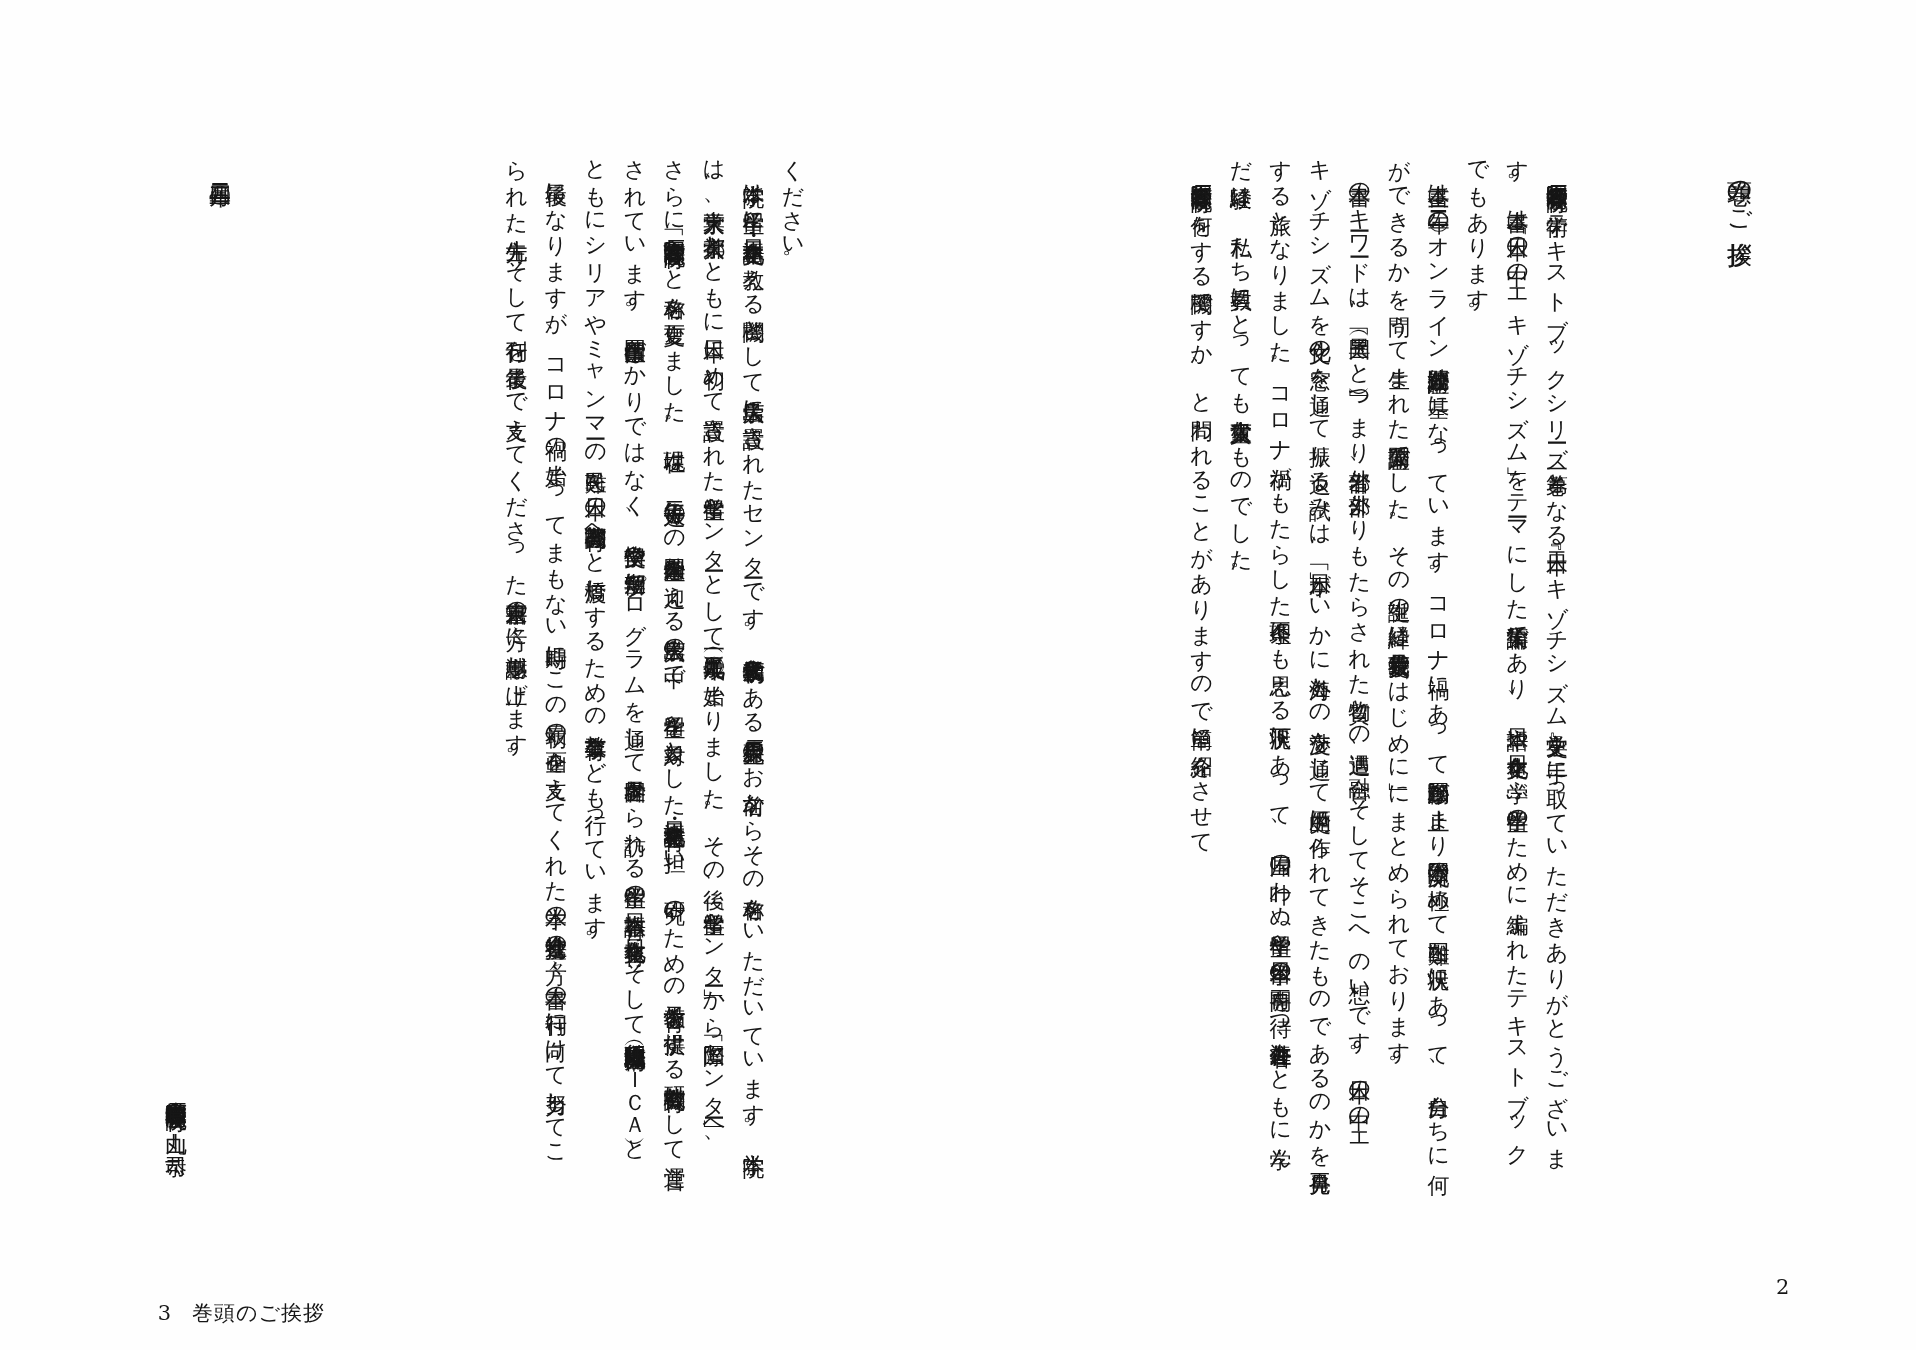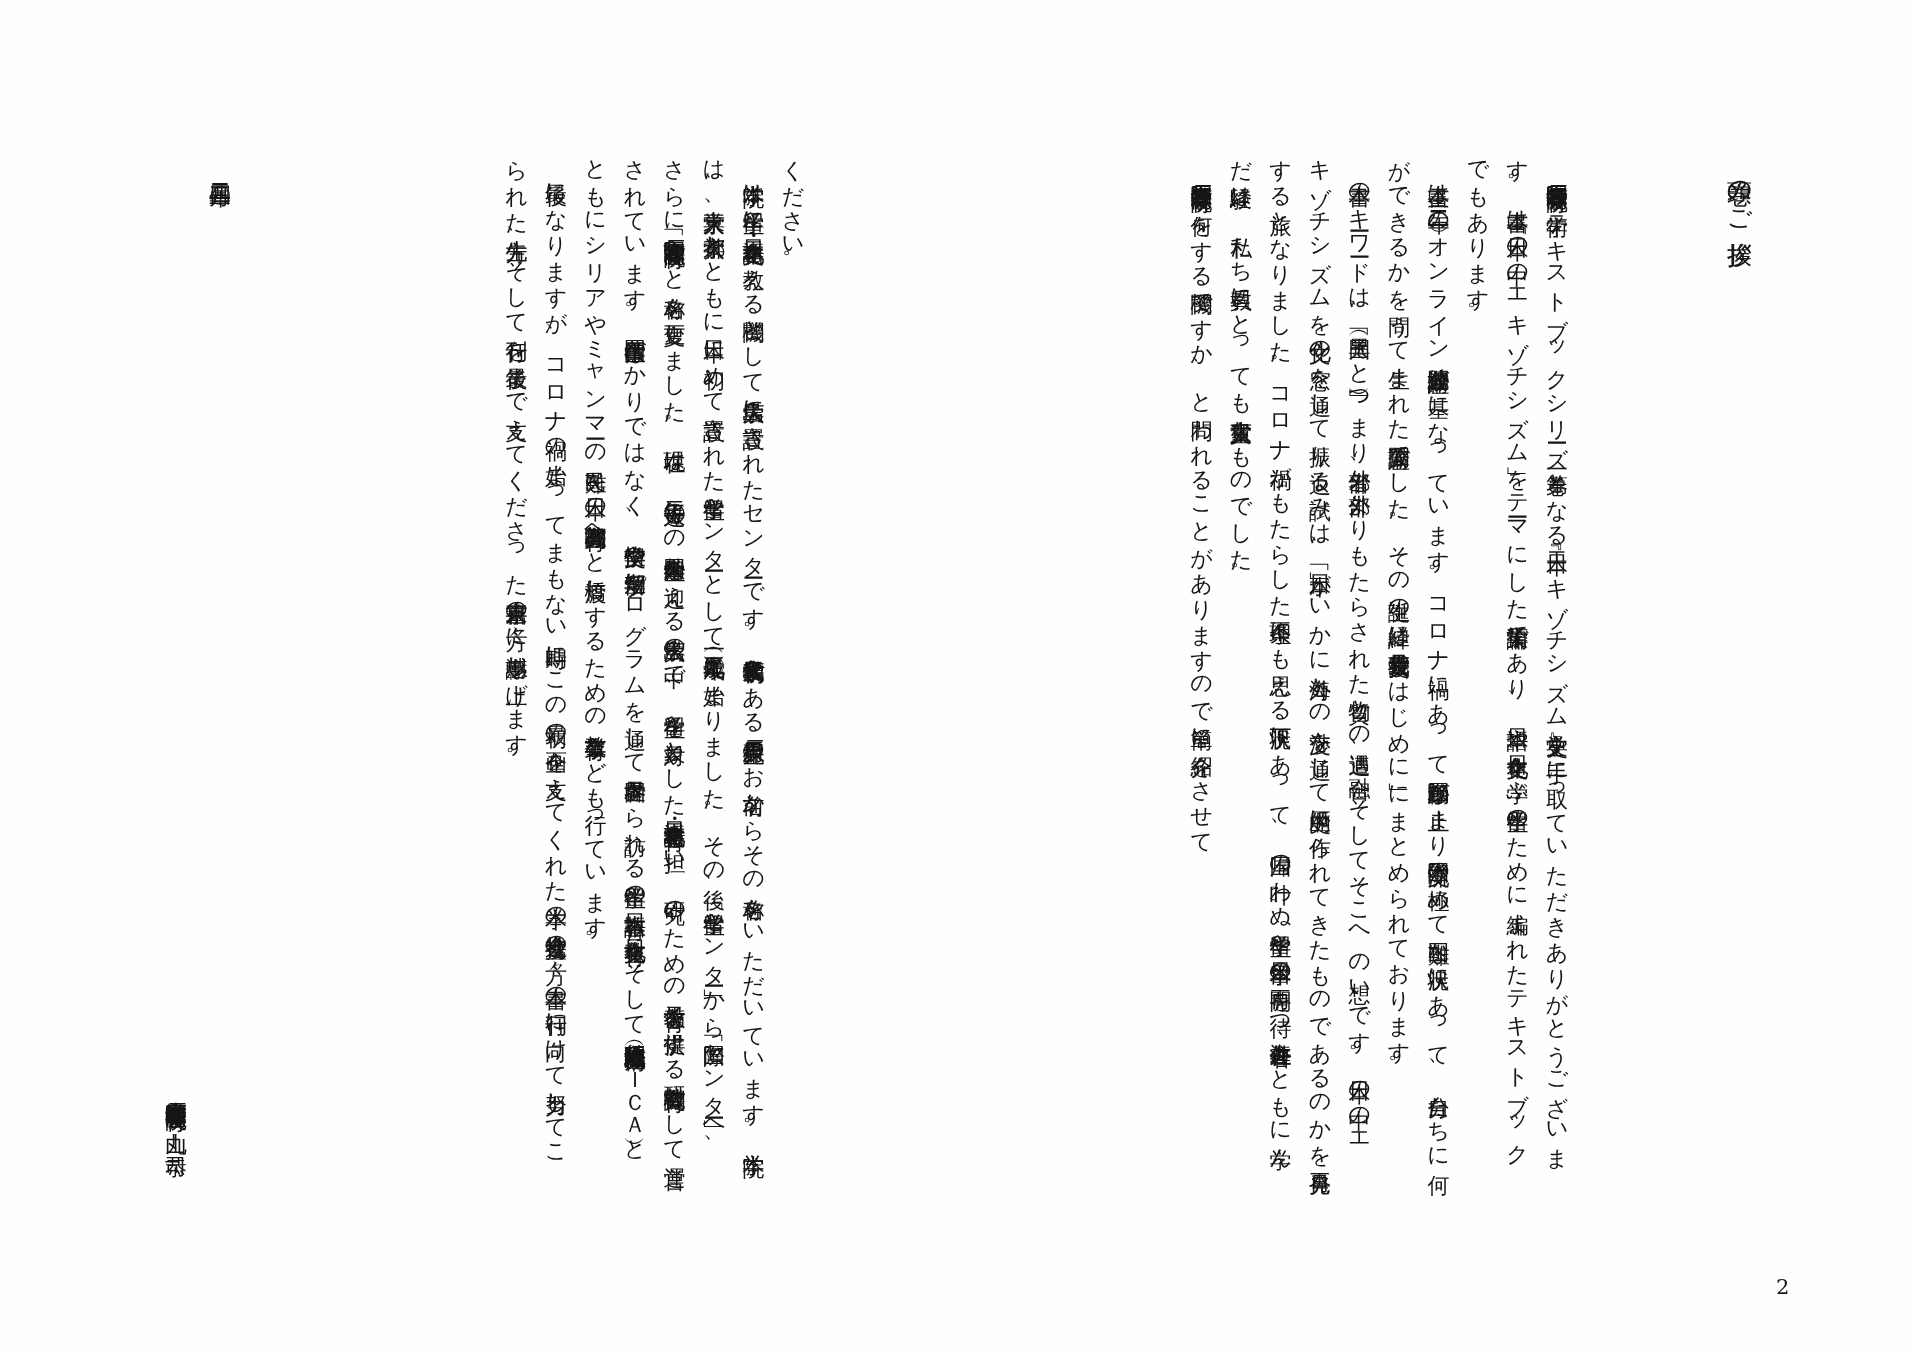--- a/index.html
+++ b/index.html
@@ -107,14 +107,17 @@
     <p>ください。</p>
     <p class="indent">本学院は留学生に日本語・日本文化を教える機関として広島大学に設置されたセンターです。広島大学初代学長である森戸辰男先生のお名前からその名称をいただいています。本学院は、東京大学、京都大学とともに日本に初めて設置された留学生センターとして一九九〇（平成二）年に始まりました。その後、「留学生センター」から「国際センター」へ、さらに「森戸国際高等教育学院」へと名称を変更しました。現在は、毎年二〇〇〇人近くの外国人留学生を迎える広島大学の中で、留学生を対象とした日本語・日本文化教育を担い、研究のための予備教育を提供する研究教育機関として運営されています。国費留学生ばかりではなく、交換留学や短期留学プログラムを通して世界各国から訪れる留学生の日本語教育、日本文化教育、そして独立行政法人国際協力機構（ＪＩＣＡ）とともにシリアやミャンマーの難民を日本の高等教育機関へと橋渡しするための教育事業なども行っています。</p>
     <p class="indent">最後になりますが、コロナ禍の始まってまもない時期にこの最初の企画を支えてくれた本学の社会連携室の方々、本書の刊行に向けて努力してこられた先生方、そして刊行を最後まで支えてくださった東京書籍の方々に感謝申し上げます。</p>
   </div>
 
   <div class="vtext closing-block">
     <p class="date-line">二〇二四年三月</p>
     <p class="signature-line">広島大学森戸国際高等教育学院長　丸山　恭司</p>
   </div>
 
+  <div class="folio folio-left">
+    <span class="num">3</span><span>巻頭のご挨拶</span>
+  </div>
 
 </div>
 
 </body></html>

